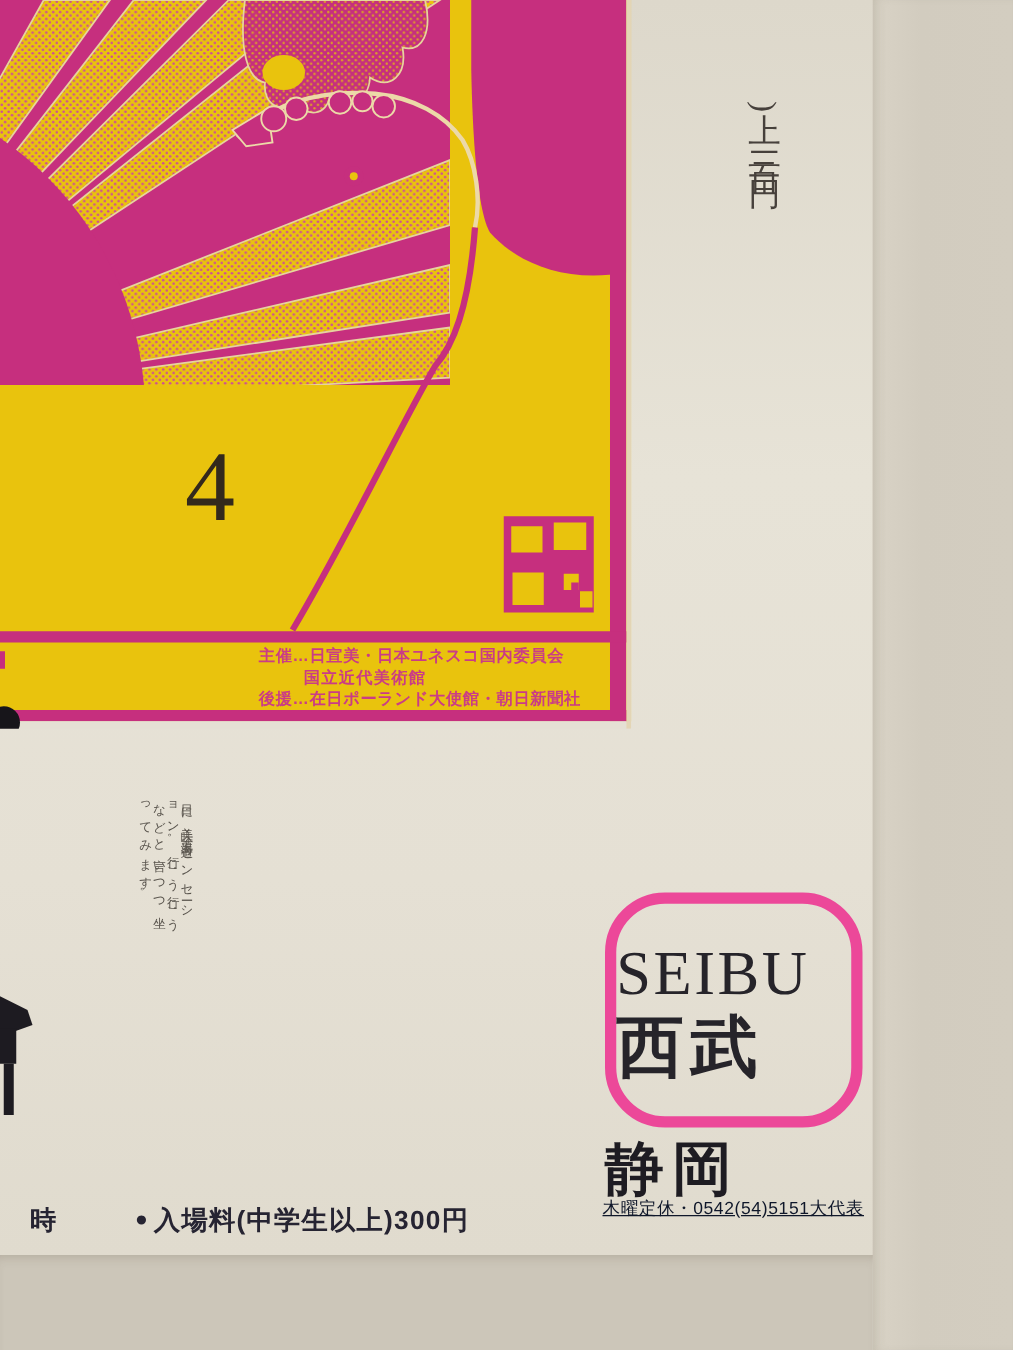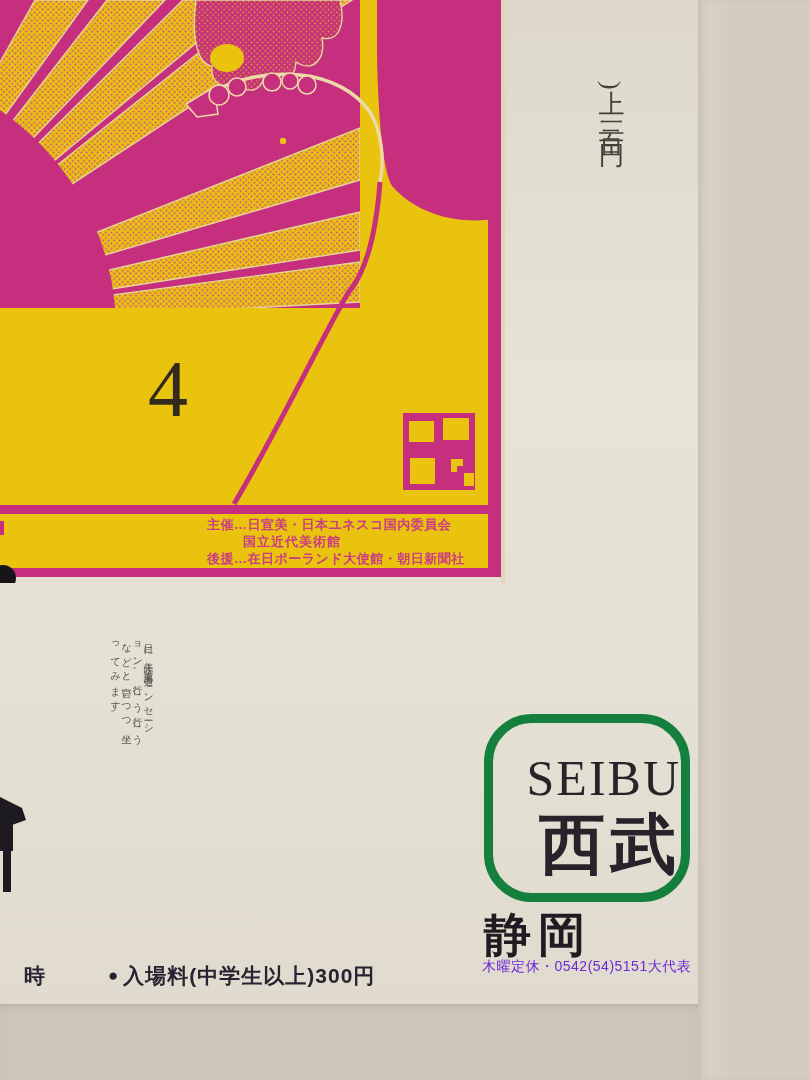--- a/index.html
+++ b/index.html
@@ -36,41 +36,41 @@
   .copy-text{
     position:absolute;left:110px;top:636px;height:106px;
     writing-mode:vertical-rl;text-orientation:mixed;
     font-size:10px;line-height:11px;letter-spacing:3px;
     color:#59544d;
   }
   .glyph-fragment{position:absolute;left:0;top:795px;}
   
   .seibu-box{
     position:absolute;left:484px;top:714px;width:188px;height:170px;
-    border:9px solid #15803d;border-radius:48px;
-    text-align:right;
+    border:9px solid #ec4899;border-radius:48px;
+    text-align:left;
   }
   .seibu-latin{
     margin-top:26px;
     font-family:"Liberation Serif",serif;
     font-size:50px;letter-spacing:2px;color:#26242a;
   }
   .seibu-kanji{
     margin-top:4px;
-    font-size:66px;font-weight:bold;letter-spacing:5px;color:#26242a;
+    font-size:54px;font-weight:bold;letter-spacing:5px;color:#26242a;
     line-height:1;
   }
   .store-name{
     position:absolute;left:484px;top:904px;width:206px;
     font-size:47px;font-weight:bold;
     letter-spacing:7px;color:#1e1c22;
   }
   .store-info{
     position:absolute;left:482px;top:958px;width:240px;
-    font-size:14px;color:#6d28d9;letter-spacing:.5px;
+    font-size:14px;color:#0f172a;letter-spacing:.5px;text-decoration:underline;
   }
   
   .admission{
     position:absolute;left:24px;top:962px;
     font-size:21px;font-weight:bold;color:#262432;
     letter-spacing:1px;white-space:nowrap;text-align:right;
   }
   .admission .partial{margin-right:62px;}
   .admission .bullet{font-size:17px;vertical-align:2px;margin-right:4px;}
 </style>

